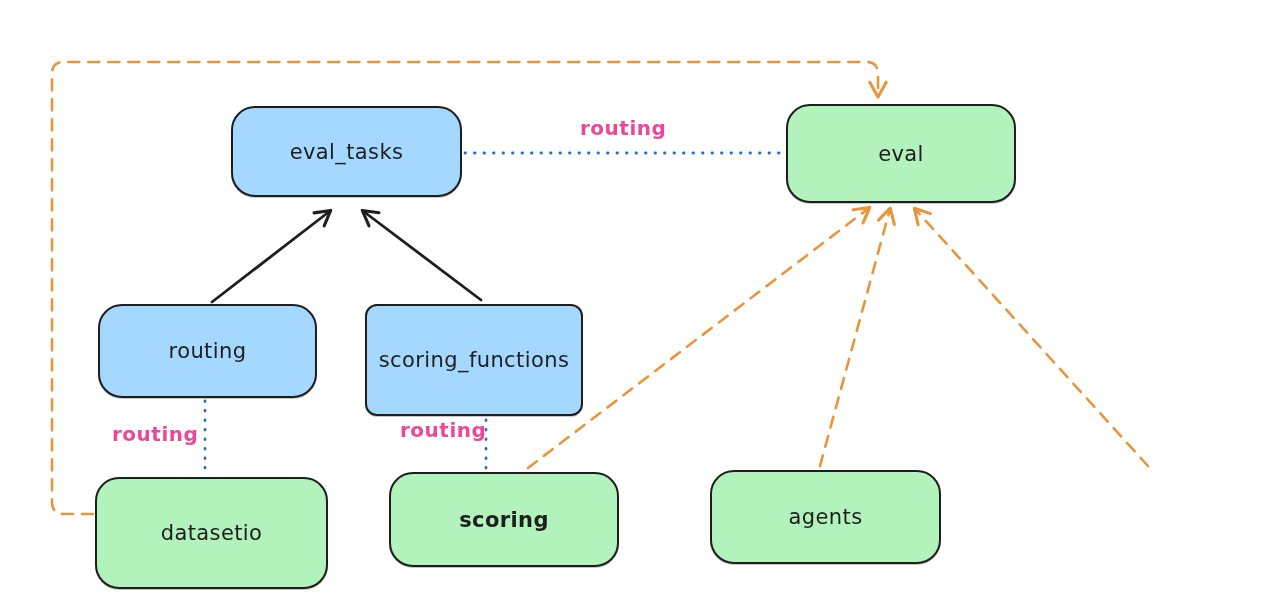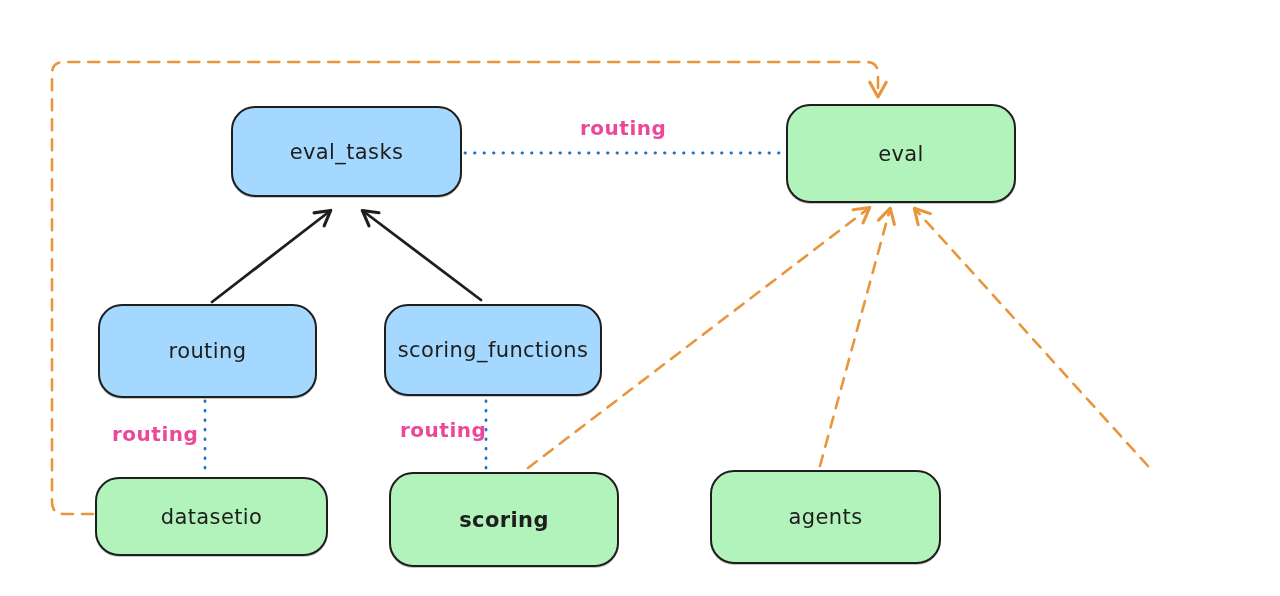--- a/index.html
+++ b/index.html
@@ -34,22 +34,22 @@
     color: #1e1e1e;
     letter-spacing: 0.4px;
     box-shadow: 0 1px 0 rgba(30,30,30,0.25);
   }
   .node.blue  { background: #a5d8ff; }
   .node.green { background: #b2f2bb; text-align: right; }
 
   .node-eval-tasks        { left: 231px; top: 106px; width: 231px; height: 91px; }
   .node-eval              { left: 786px; top: 104px; width: 230px; height: 99px; }
   .node-datasets          { left:  98px; top: 304px; width: 219px; height: 94px; }
-  .node-scoring-functions { left: 384px; top: 304px; width: 218px; height: 92px; }
-  .node-datasetio         { left:  95px; top: 477px; width: 233px; height: 79px; }
+  .node-scoring-functions { left: 365px; top: 304px; width: 218px; height: 112px; border-radius: 12px; }
+  .node-datasetio         { left:  95px; top: 477px; width: 233px; height: 112px; }
   .node-scoring           { left: 389px; top: 472px; width: 230px; height: 95px; font-weight: bold; }
   .node-agents            { left: 710px; top: 470px; width: 231px; height: 94px; }
   .node-inference         { left: 1025px; top: 468px; width: 233px; height: 96px; }
 
   .edge-label {
     position: absolute;
     color: #ec4899;
     font-size: 20px;
     font-weight: 700;
     letter-spacing: 0.5px;

